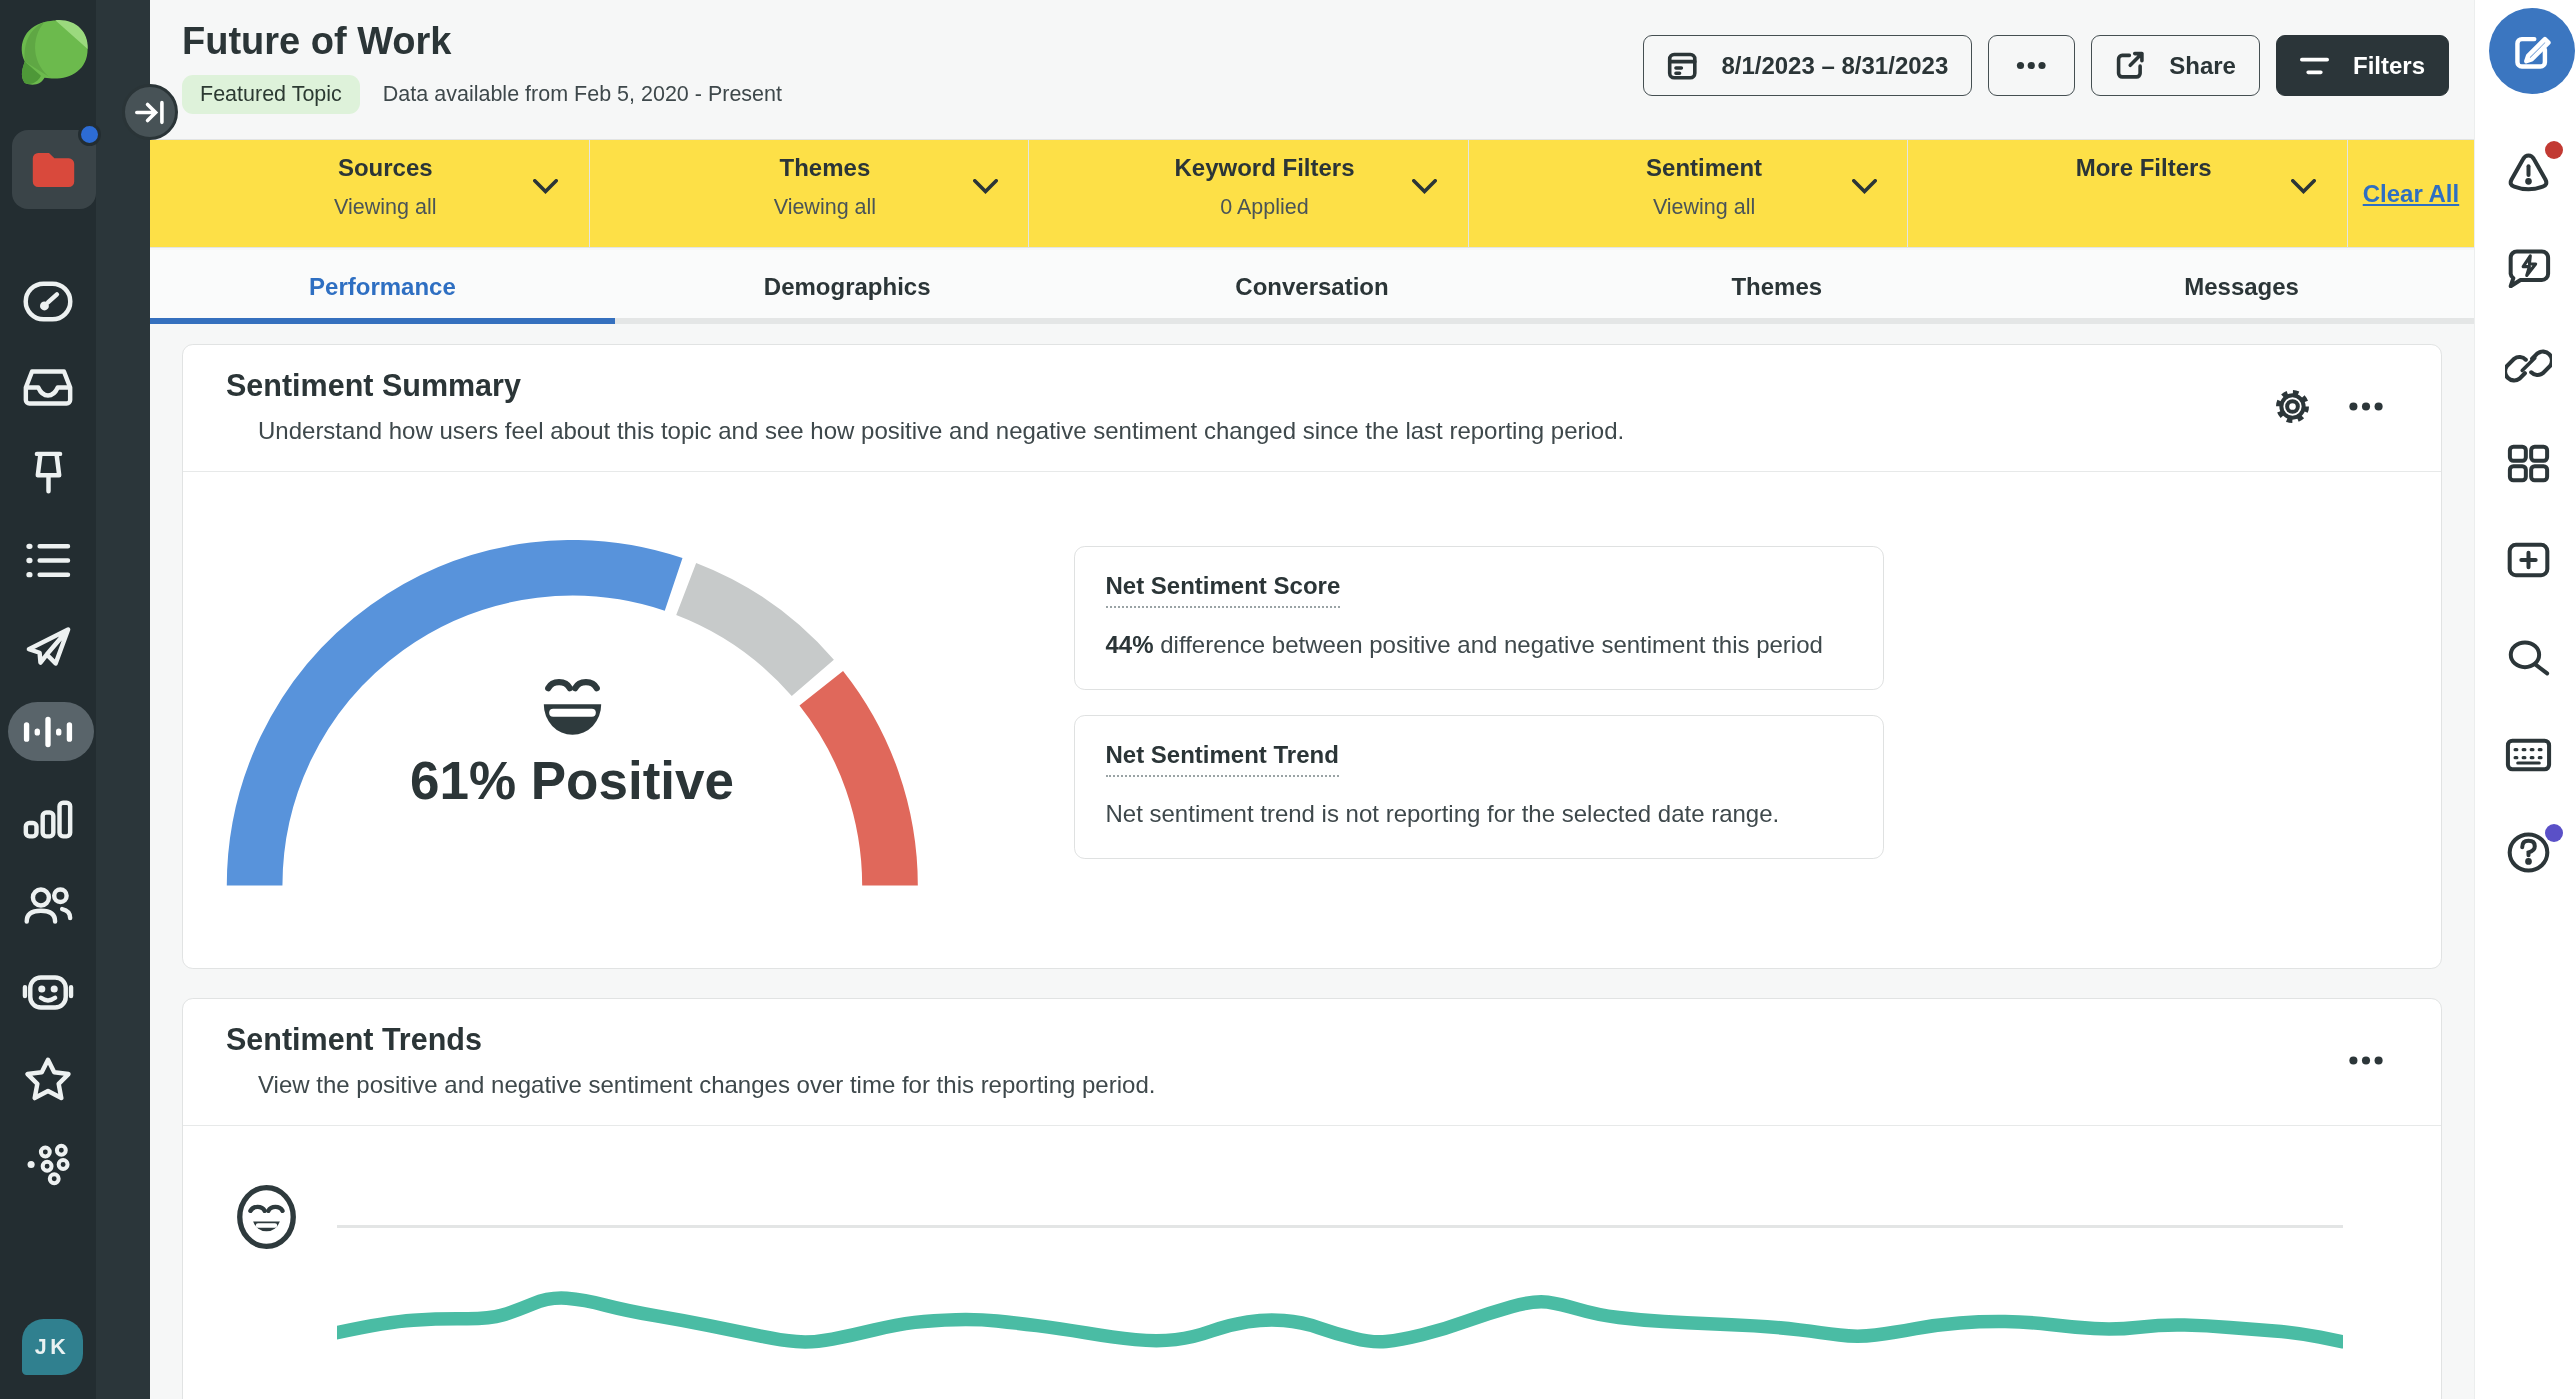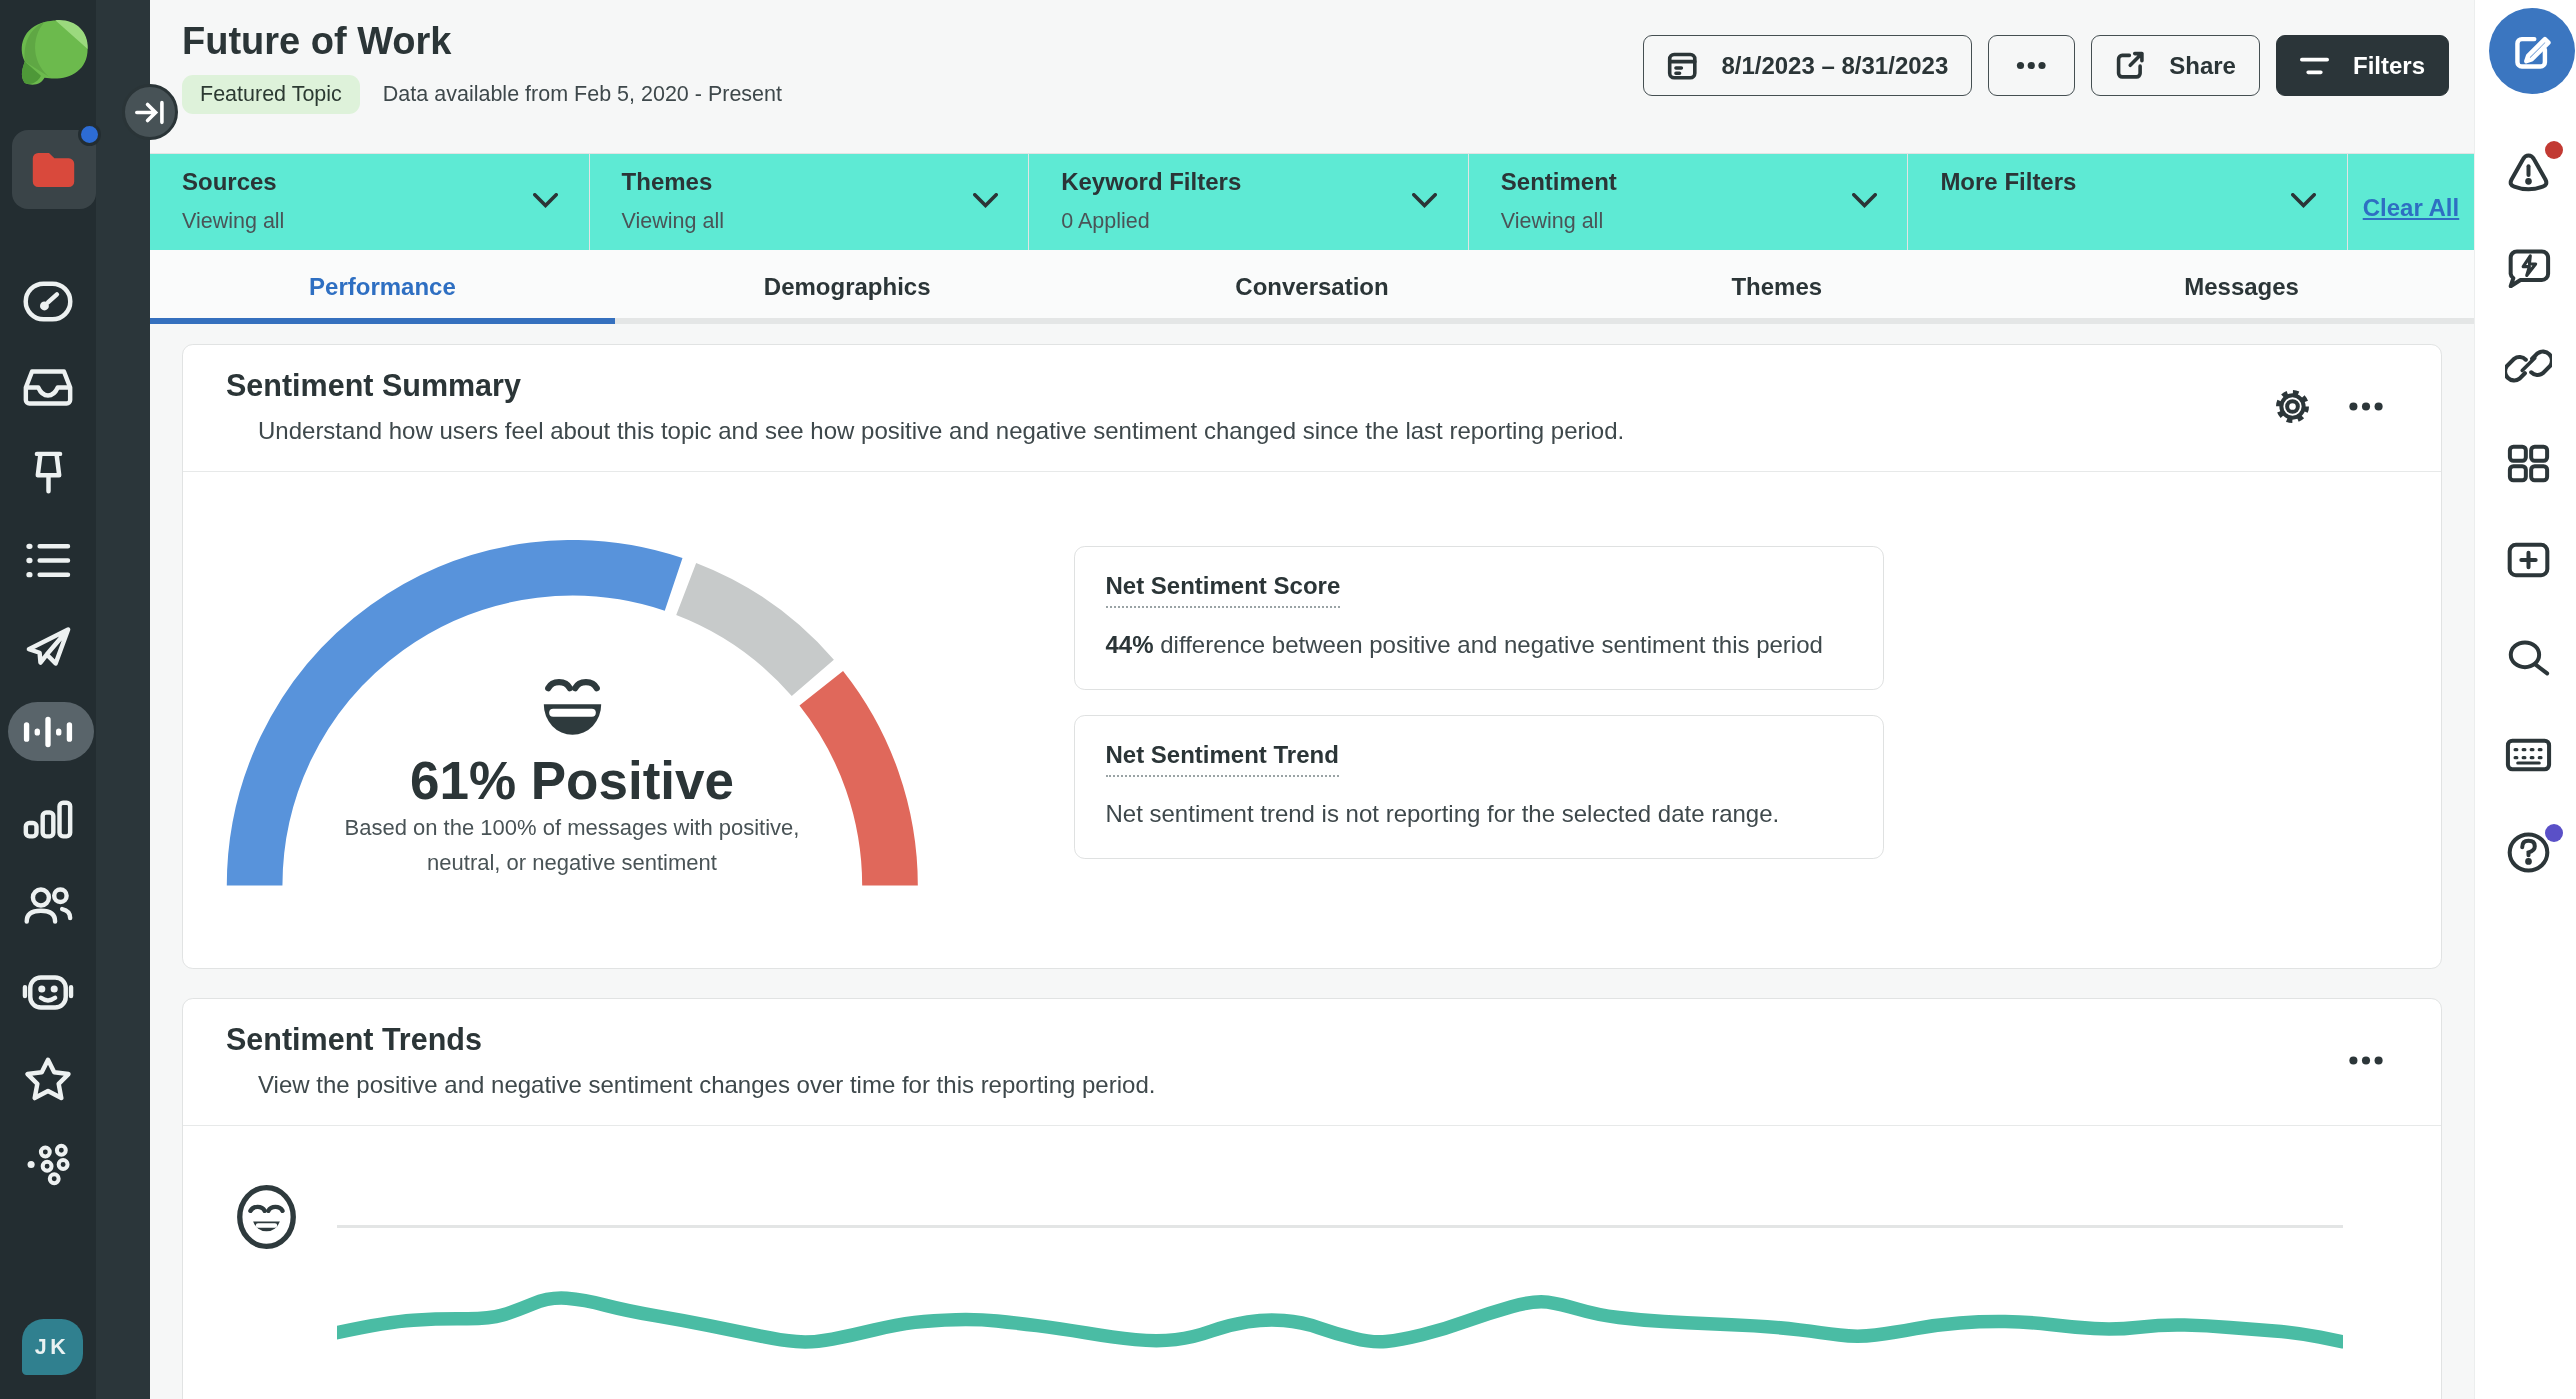--- a/index.html
+++ b/index.html
@@ -24,22 +24,22 @@
   .page-title { position:absolute; left:32px; top:20px; font-size:38px; font-weight:bold; }
   .badge-row { position:absolute; left:32px; top:75px; display:flex; align-items:center; gap:23px; }
   .badge { background:#DEF2DA; color:#2C3A32; font-size:21.5px; padding:7.2px 18px; border-radius:11px; }
   .avail { font-size:21.5px; color:#3E484B; }
   .hdr-actions { position:absolute; right:25px; top:35px; display:flex; gap:16px; align-items:center; }
   .btn { height:61px; border:1.8px solid #454F52; border-radius:9px; background:#F6F7F7; display:flex; align-items:center; gap:24px;
          padding:0 23px; font-size:24px; font-weight:bold; color:#2B3537; cursor:pointer; }
   .btn.icon-only { padding:0 27px; }
   .btn.dark { background:#2B3539; color:#FFFFFF; border-color:#2B3539; }
 
-  .filter-band { position:absolute; left:0; top:153px; width:2324px; height:109px; background:#5eead4;
-                 border-top:1.8px solid #E2E4E4; border-bottom:1.8px solid #E2E4E4; display:flex; }
+  .filter-band { position:absolute; left:0; top:139px; width:2324px; height:109px; background:#fde047;
+                 border-top:1.8px solid #E2E4E4; border-bottom:1.8px solid #E2E4E4; display:flex;text-align:center; }
   .fcol { position:relative; flex:1; border-right:1.8px solid #E2E4E4; padding:14.4px 0 0 32px; cursor:pointer; }
   .fcol:last-of-type { border-right:none; }
   .flabel { font-size:24px; font-weight:bold; }
   .fvalue { font-size:21.5px; color:#4A5457; margin-top:12.6px; }
   .fchev { position:absolute; right:30.5px; top:39px; }
   .clearall { flex:0 0 126px; display:flex; align-items:center; justify-content:center; }
   .clearall span { color:#2E6FC2; font-size:24px; font-weight:bold; text-decoration:underline; cursor:pointer; }
 
   .tab-band { position:absolute; left:0; top:250px; width:2324px; height:74px; background:#FAFBFB; display:flex; }
   .tab { flex:1; position:relative; display:flex; align-items:center; justify-content:center;
@@ -309,21 +309,20 @@
         <path d="M664.4 165.1 A354 354 0 0 1 741.0 385.0" fill="none" stroke="#E0685B" stroke-width="62"></path>
       </svg>
 
     <svg class="gauge-emoji" width="81" height="70" viewBox="0 0 90 78">
       <path d="M18 18 a13 11 0 0 1 24 0" fill="none" stroke="#2E3A3D" stroke-width="7" stroke-linecap="round"></path>
       <path d="M48 18 a13 11 0 0 1 24 0" fill="none" stroke="#2E3A3D" stroke-width="7" stroke-linecap="round"></path>
       <path d="M13 36 A32 34 0 0 0 77 36 Z" fill="#2E3A3D"></path>
       <rect x="19" y="41" width="52" height="9" rx="4.5" fill="#FFFFFF"></rect>
     </svg>
     <div class="gauge-headline">61% Positive</div>
-    <div class="gauge-caption">Based on the 100% of messages with positive, neutral, or negative sentiment</div>
 
     <div class="nbox" id="nbox-score">
       <span class="nbox-title">Net Sentiment Score</span>
       <div class="nbox-body"><b>44%</b><span> difference between positive and negative sentiment this period</span></div>
     </div>
     <div class="nbox" id="nbox-trend">
       <span class="nbox-title">Net Sentiment Trend</span>
       <div class="nbox-body"><span>Net sentiment trend is not reporting for the selected date range.</span></div>
     </div>
   </div>

